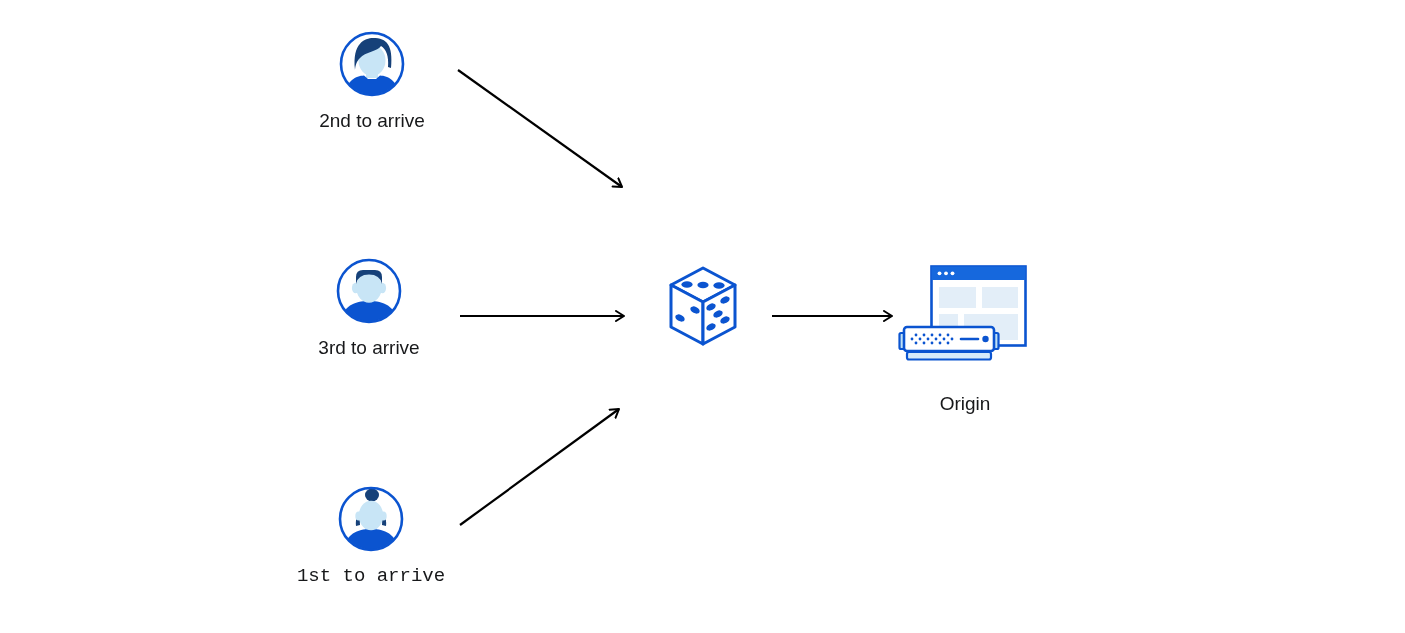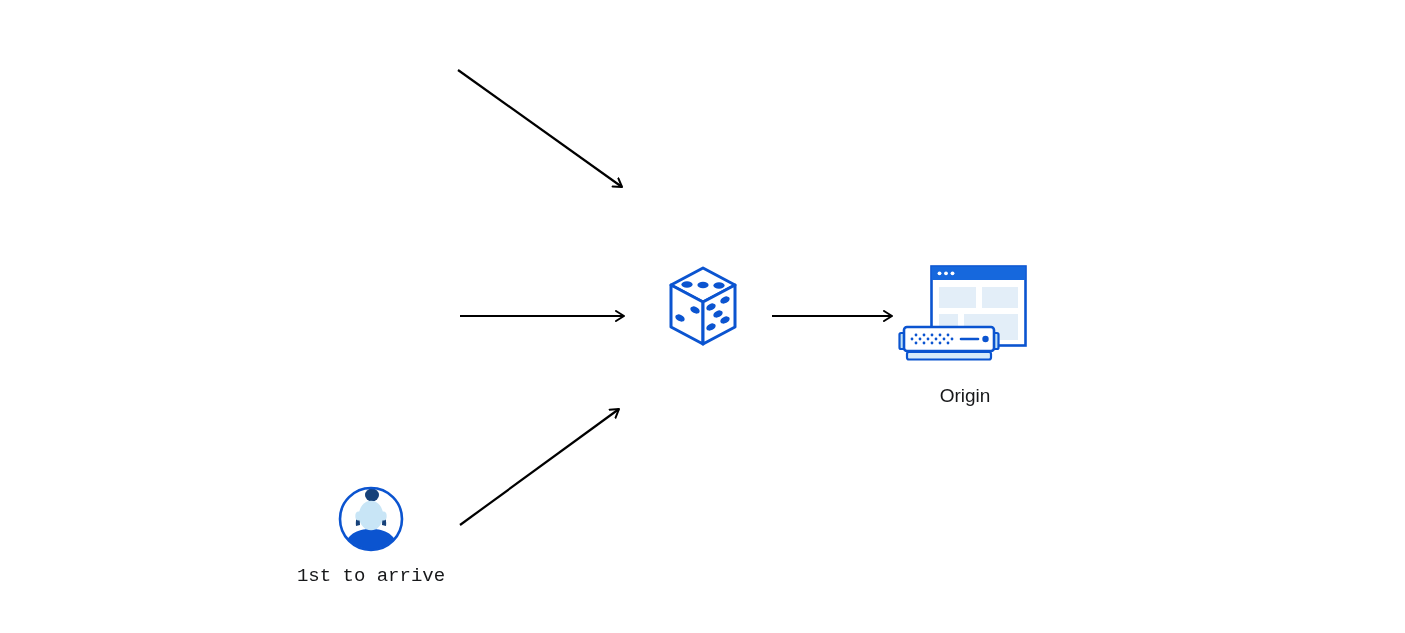--- a/index.html
+++ b/index.html
@@ -32,21 +32,21 @@
   .client{width:160px;}
   .client .node-label{margin-top:12px;}
   .client-1{left:292px;top:30px;}
   .client-2{left:289px;top:257px;}
   .client-3{left:291px;top:485px;font-family:Liberation Mono, monospace;}
   .dice-node{left:667px;top:264px;}
   .origin-node{left:886px;top:263px;width:158px;}
   .origin-art{position:relative;width:158px;height:102px;}
   .browser-svg{position:absolute;left:44px;top:2px;}
   .server-svg{position:absolute;left:12px;top:62px;}
-  .origin-node .node-label{margin-top:20px;}
+  .origin-node .node-label{margin-top:28px;}
   
   .st-blue{stroke:var(--icon-blue);}
   .f-blue{fill:var(--icon-blue);}
   .f-navy{fill:var(--icon-dark-navy);}
   .f-face{fill:var(--icon-light-blue);}
   .f-pale{fill:var(--icon-pale-blue);}
   .f-white{fill:var(--white);}
   .f-bar{fill:var(--browser-bar-blue);}
   .f-base{fill:var(--server-base-blue);}
   .f-ear{fill:var(--server-ear-blue);}
@@ -61,21 +61,59 @@
       <marker id="ah" markerWidth="16" markerHeight="14" refX="9" refY="6" orient="auto" markerUnits="userSpaceOnUse">
         <path class="arrow-head" d="M1,1 L9,6 L1,11"></path>
       </marker>
     </defs>
     <line class="arrow-line" x1="458" y1="70" x2="622" y2="187" marker-end="url(#ah)"></line>
     <line class="arrow-line" x1="460" y1="316" x2="624" y2="316" marker-end="url(#ah)"></line>
     <line class="arrow-line" x1="460" y1="525" x2="619" y2="409" marker-end="url(#ah)"></line>
     <line class="arrow-line" x1="772" y1="316" x2="892" y2="316" marker-end="url(#ah)"></line>
   </svg>
 
-
+  <div class="node client client-1">
+    <svg width="68" height="68" viewBox="0 0 68 68">
+      <defs>
+          <clipPath id="c1">
+            <circle cx="34" cy="34" r="30.5"></circle>
+          </clipPath>
+        </defs>
+      <g clip-path="url(#c1)">
+        <rect class="f-white" x="0" y="0" width="68" height="68"></rect>
+        <rect class="f-face" x="28" y="34" width="12" height="14"></rect>
+        <path class="f-blue" d="M6,68 C8,51 17,46 26,45.5 L30,49 L38,49 L42,45.5 C51,46 60,51 62,68 Z"></path>
+        <ellipse class="f-face" cx="34" cy="30.5" rx="13.5" ry="15.5"></ellipse>
+        <path class="f-navy" d="M17,40 C14,13 27,8 35,8 C49,8 55,15 53,38 L50,37 C51,26 48,19 43,16 C40,21 27,22 22,28 C18.5,31.5 17.5,35 17,40 Z"></path>
+      </g>
+      <circle cx="34" cy="34" r="31" fill="none" class="st-blue" stroke-width="2.6"></circle>
+    </svg>
+    <div class="node-label">2nd to arrive</div>
+  </div>
+
+  <div class="node client client-2">
+    <svg width="68" height="68" viewBox="0 0 68 68">
+      <defs>
+          <clipPath id="c2">
+            <circle cx="34" cy="34" r="30.5"></circle>
+          </clipPath>
+        </defs>
+      <g clip-path="url(#c2)">
+        <rect class="f-white" x="0" y="0" width="68" height="68"></rect>
+        <rect class="f-face" x="28" y="34" width="12" height="14"></rect>
+        <path class="f-blue" d="M4,68 C7,50 18,44 34,44 C50,44 61,50 64,68 Z"></path>
+        <ellipse class="f-face" cx="20.5" cy="31" rx="3.6" ry="5.2"></ellipse>
+        <ellipse class="f-face" cx="47.5" cy="31" rx="3.6" ry="5.2"></ellipse>
+        <ellipse class="f-face" cx="34" cy="30.5" rx="12.8" ry="15.2"></ellipse>
+        <path class="f-navy" d="M21,27 L21,20 Q21,13 28,13 L40,13 Q47,13 47,20 L47,27 Q45,17.5 34,17.5 Q23,17.5 21,27 Z"></path>
+      </g>
+      <circle cx="34" cy="34" r="31" fill="none" class="st-blue" stroke-width="2.6"></circle>
+    </svg>
+    <div class="node-label">3rd to arrive</div>
+  </div>
 
   <div class="node client client-3">
     <svg width="68" height="68" viewBox="0 0 68 68">
       <defs>
           <clipPath id="c3">
             <circle cx="34" cy="34" r="30.5"></circle>
           </clipPath>
         </defs>
       <g clip-path="url(#c3)">
         <rect class="f-white" x="0" y="0" width="68" height="68"></rect>

